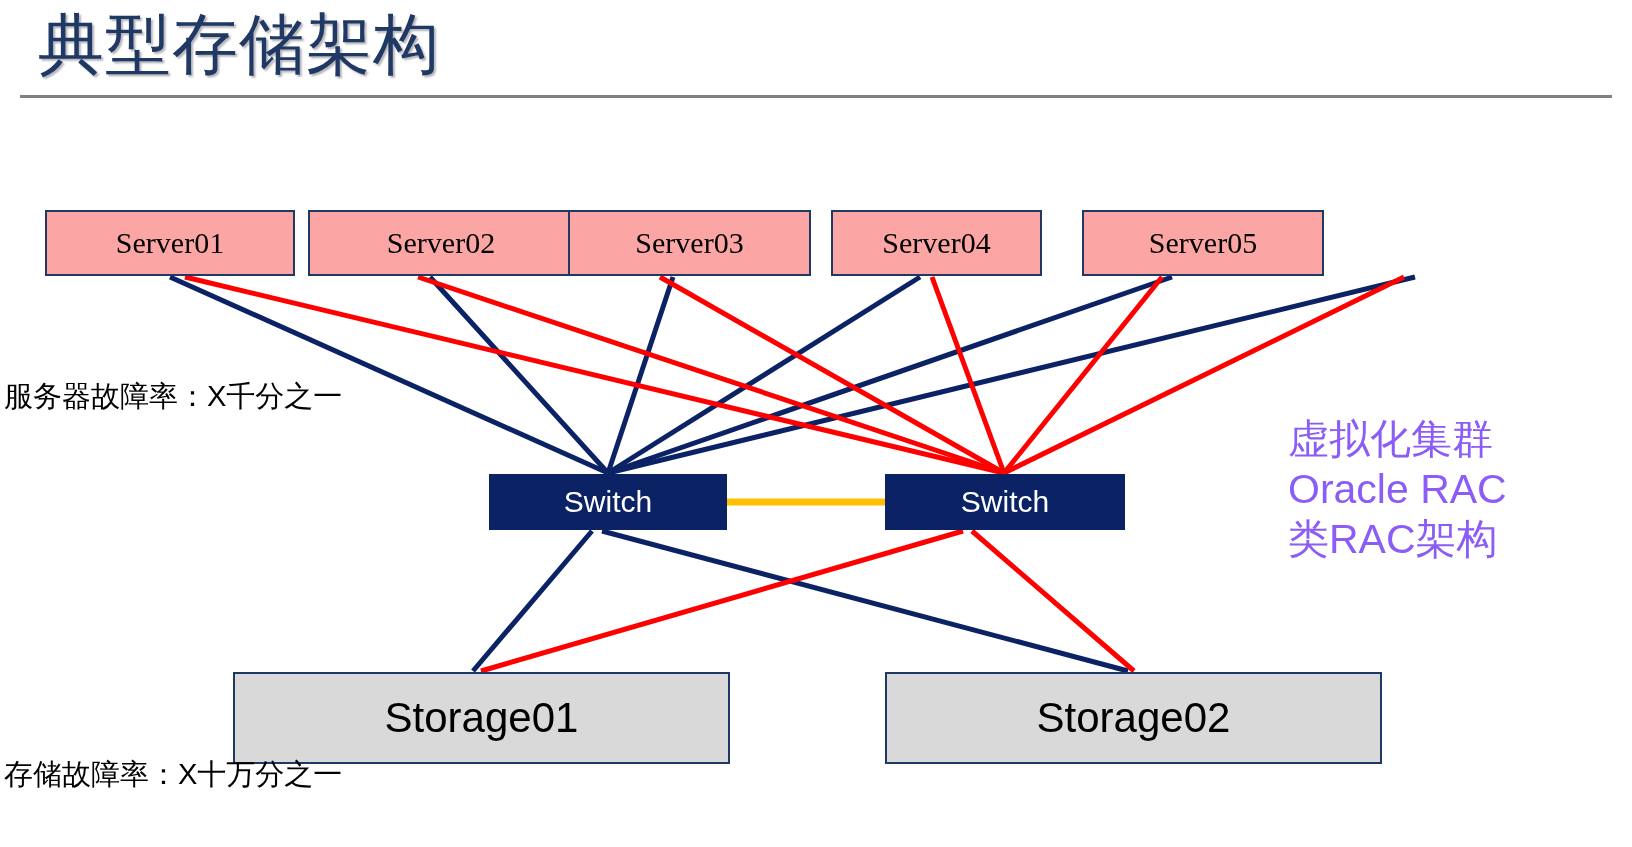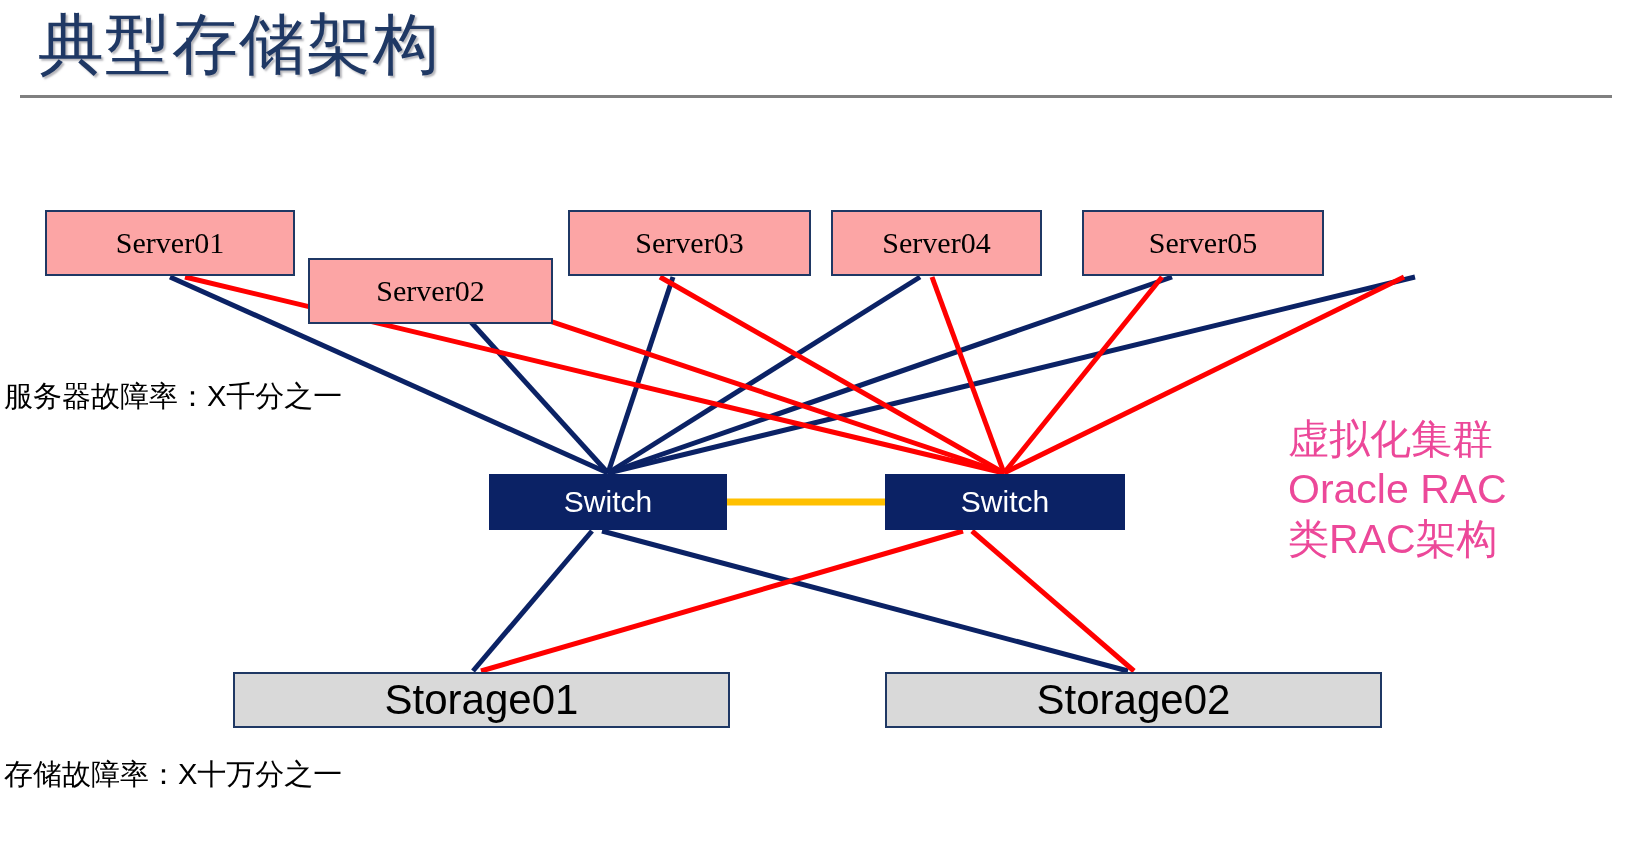--- a/index.html
+++ b/index.html
@@ -71,35 +71,35 @@
     border: none;
     color: #ffffff;
     font-size: 30px;
     height: 56px;
   }
   .storage-box {
     background: #D9D9D9;
     border: 2px solid #1F3864;
     font-size: 42px;
     color: #000000;
-    height: 56px;
+    height: 92px;
   }
 
   
   .annotation {
     position: absolute;
     font-size: 29px;
     color: #000000;
     white-space: nowrap;
   }
   .side-note {
     position: absolute;
     font-size: 41px;
     line-height: 50px;
-    color: #ec4899;
+    color: #8b5cf6;
     white-space: nowrap;
   }
   .side-note div { white-space: nowrap; }
 </style>
 </head>
 <body>
 
 <div id="slide">
 
   <div class="slide-title">典型存储架构</div>
@@ -131,21 +131,21 @@
       <line x1="963" y1="531" x2="481" y2="671" stroke="#FF0000"></line>
       <line x1="972" y1="531" x2="1134" y2="671" stroke="#FF0000"></line>
     </g>
 
     <line x1="727" y1="502" x2="885" y2="502" stroke="#FFC000" stroke-width="7"></line>
   </svg>
 
   <div class="node server-box" style="left:45px;  top:210px; width:250px;">
     <span>Server01</span>
   </div>
-  <div class="node server-box" style="left:308px; top:210px; width:245px;margin-top:48px;">
+  <div class="node server-box" style="left:308px; top:210px; width:266px;">
     <span>Server02</span>
   </div>
   <div class="node server-box" style="left:568px; top:210px; width:243px;text-align:right;">
     <span>Server03</span>
   </div>
   <div class="node server-box" style="left:831px; top:210px; width:211px;">
     <span>Server04</span>
   </div>
   <div class="node server-box" style="left:1082px; top:210px; width:242px;">
     <span>Server05</span>

